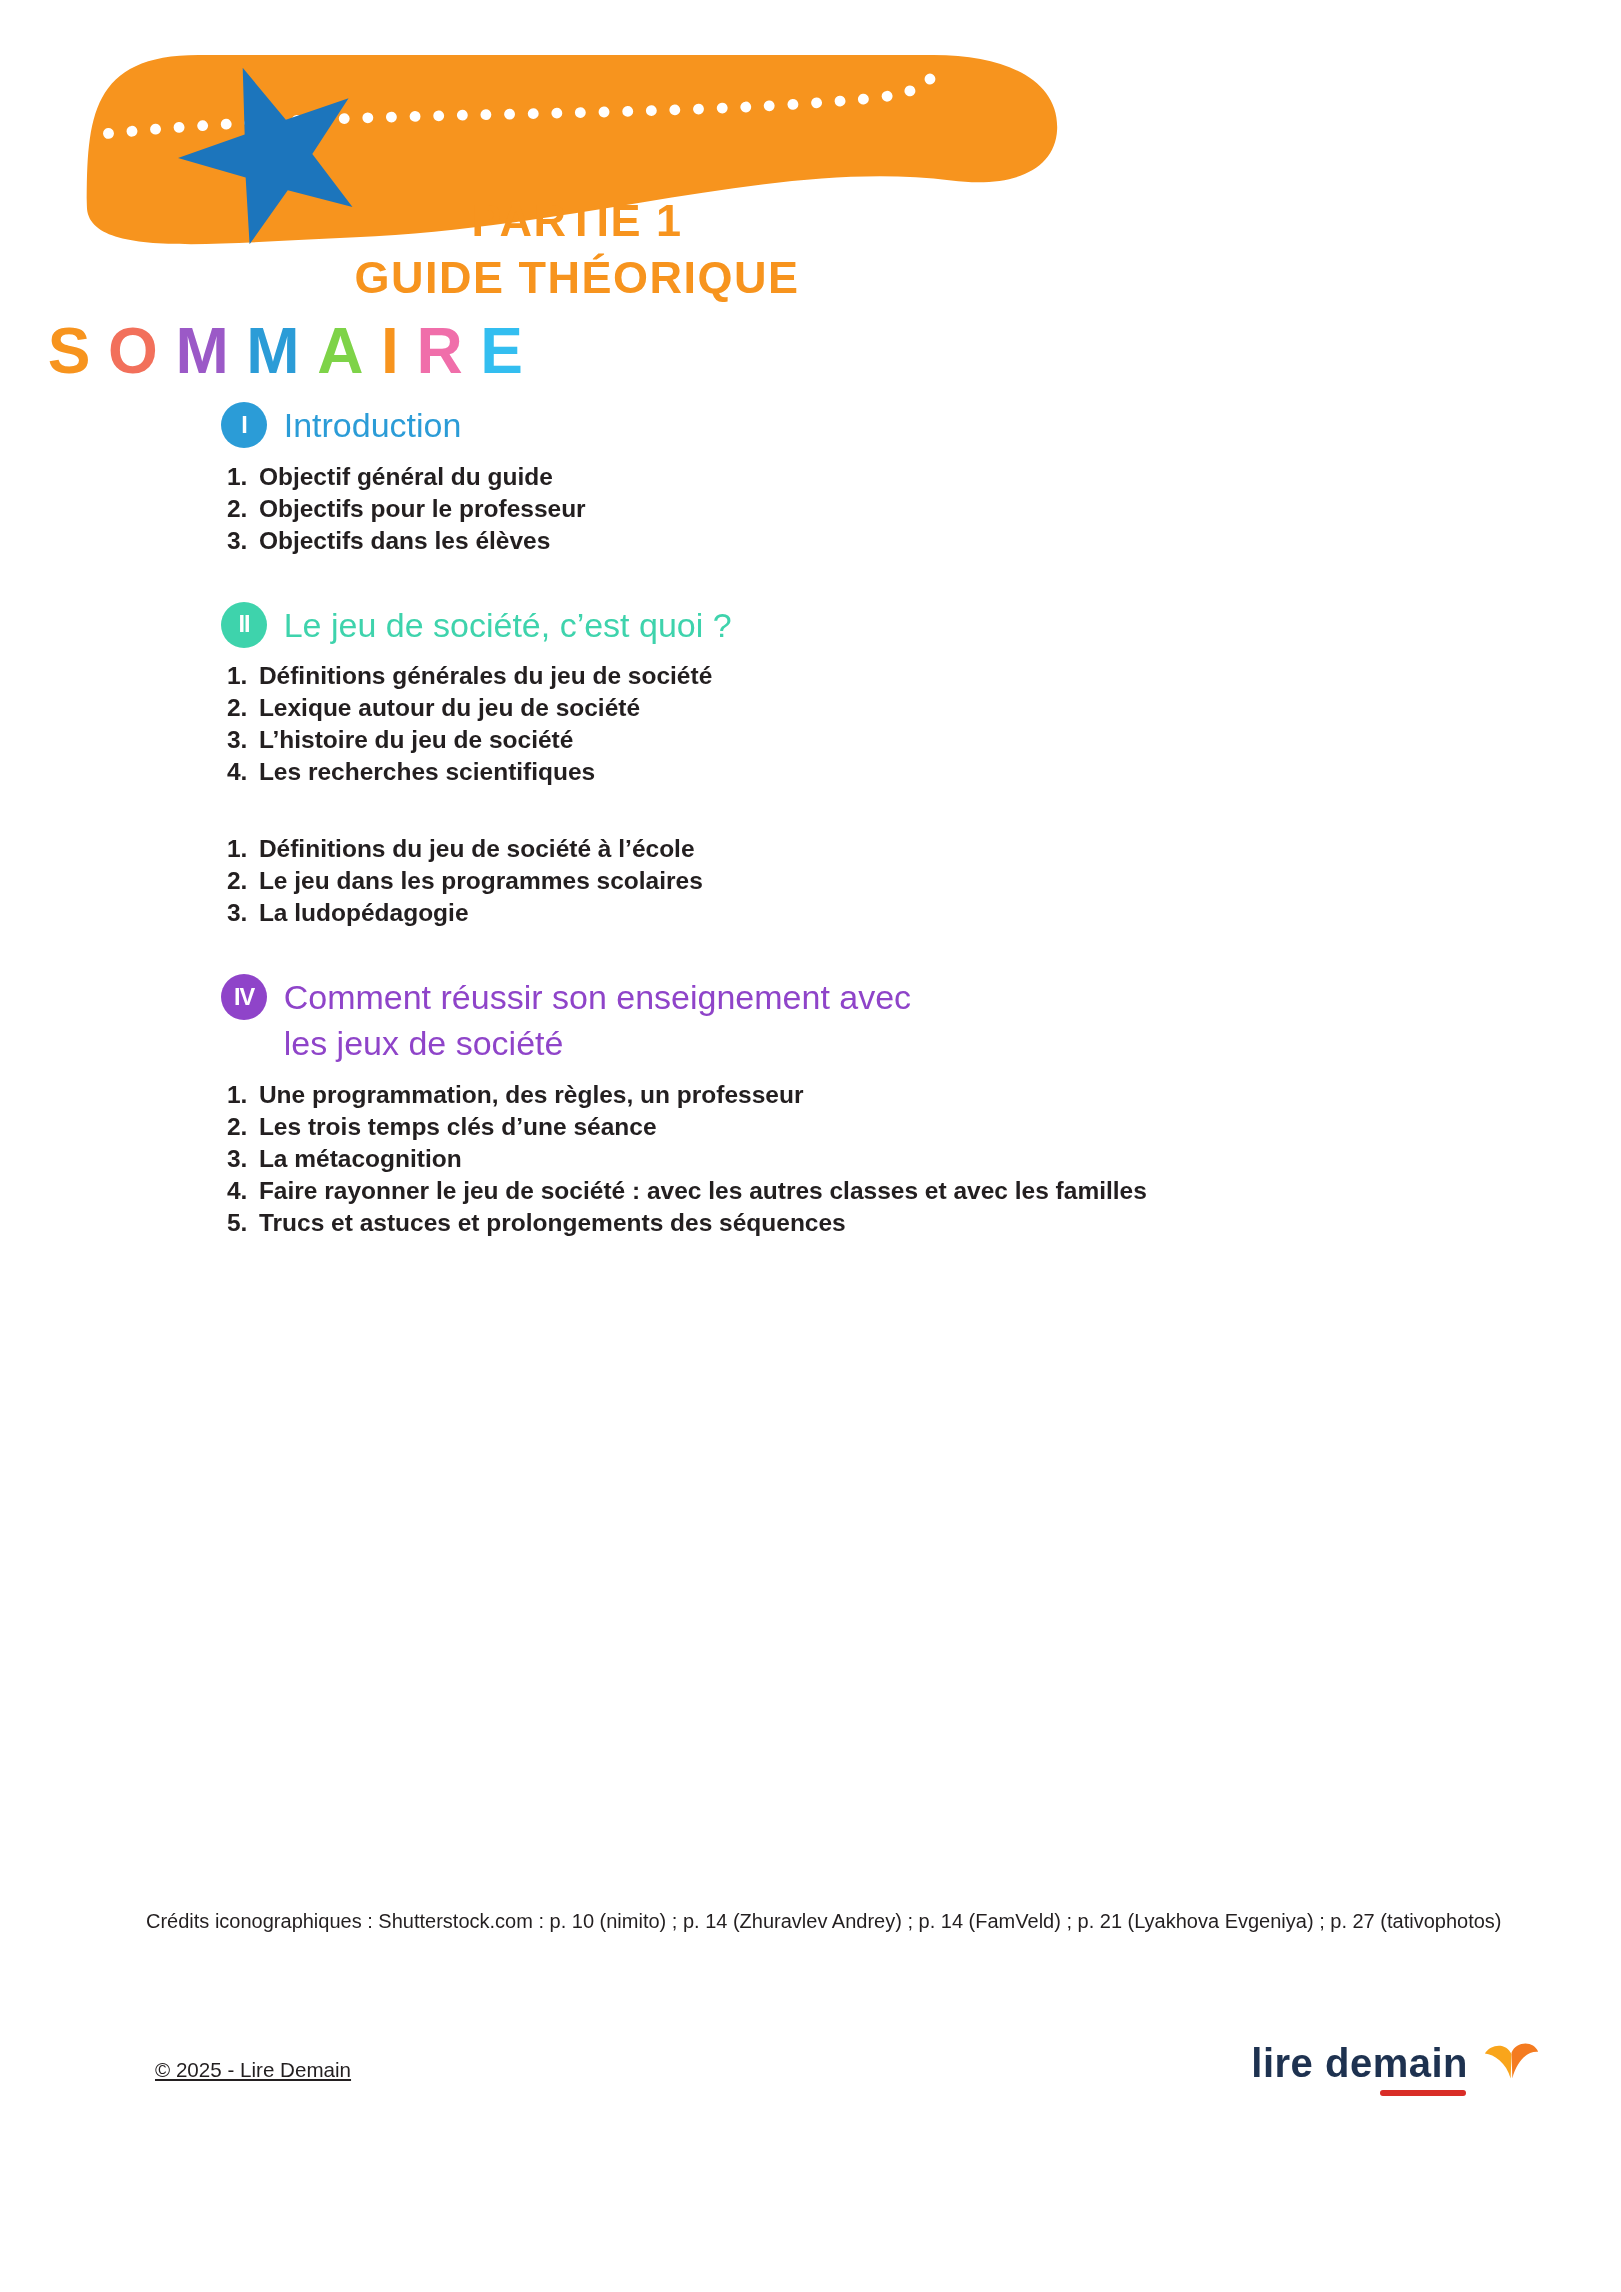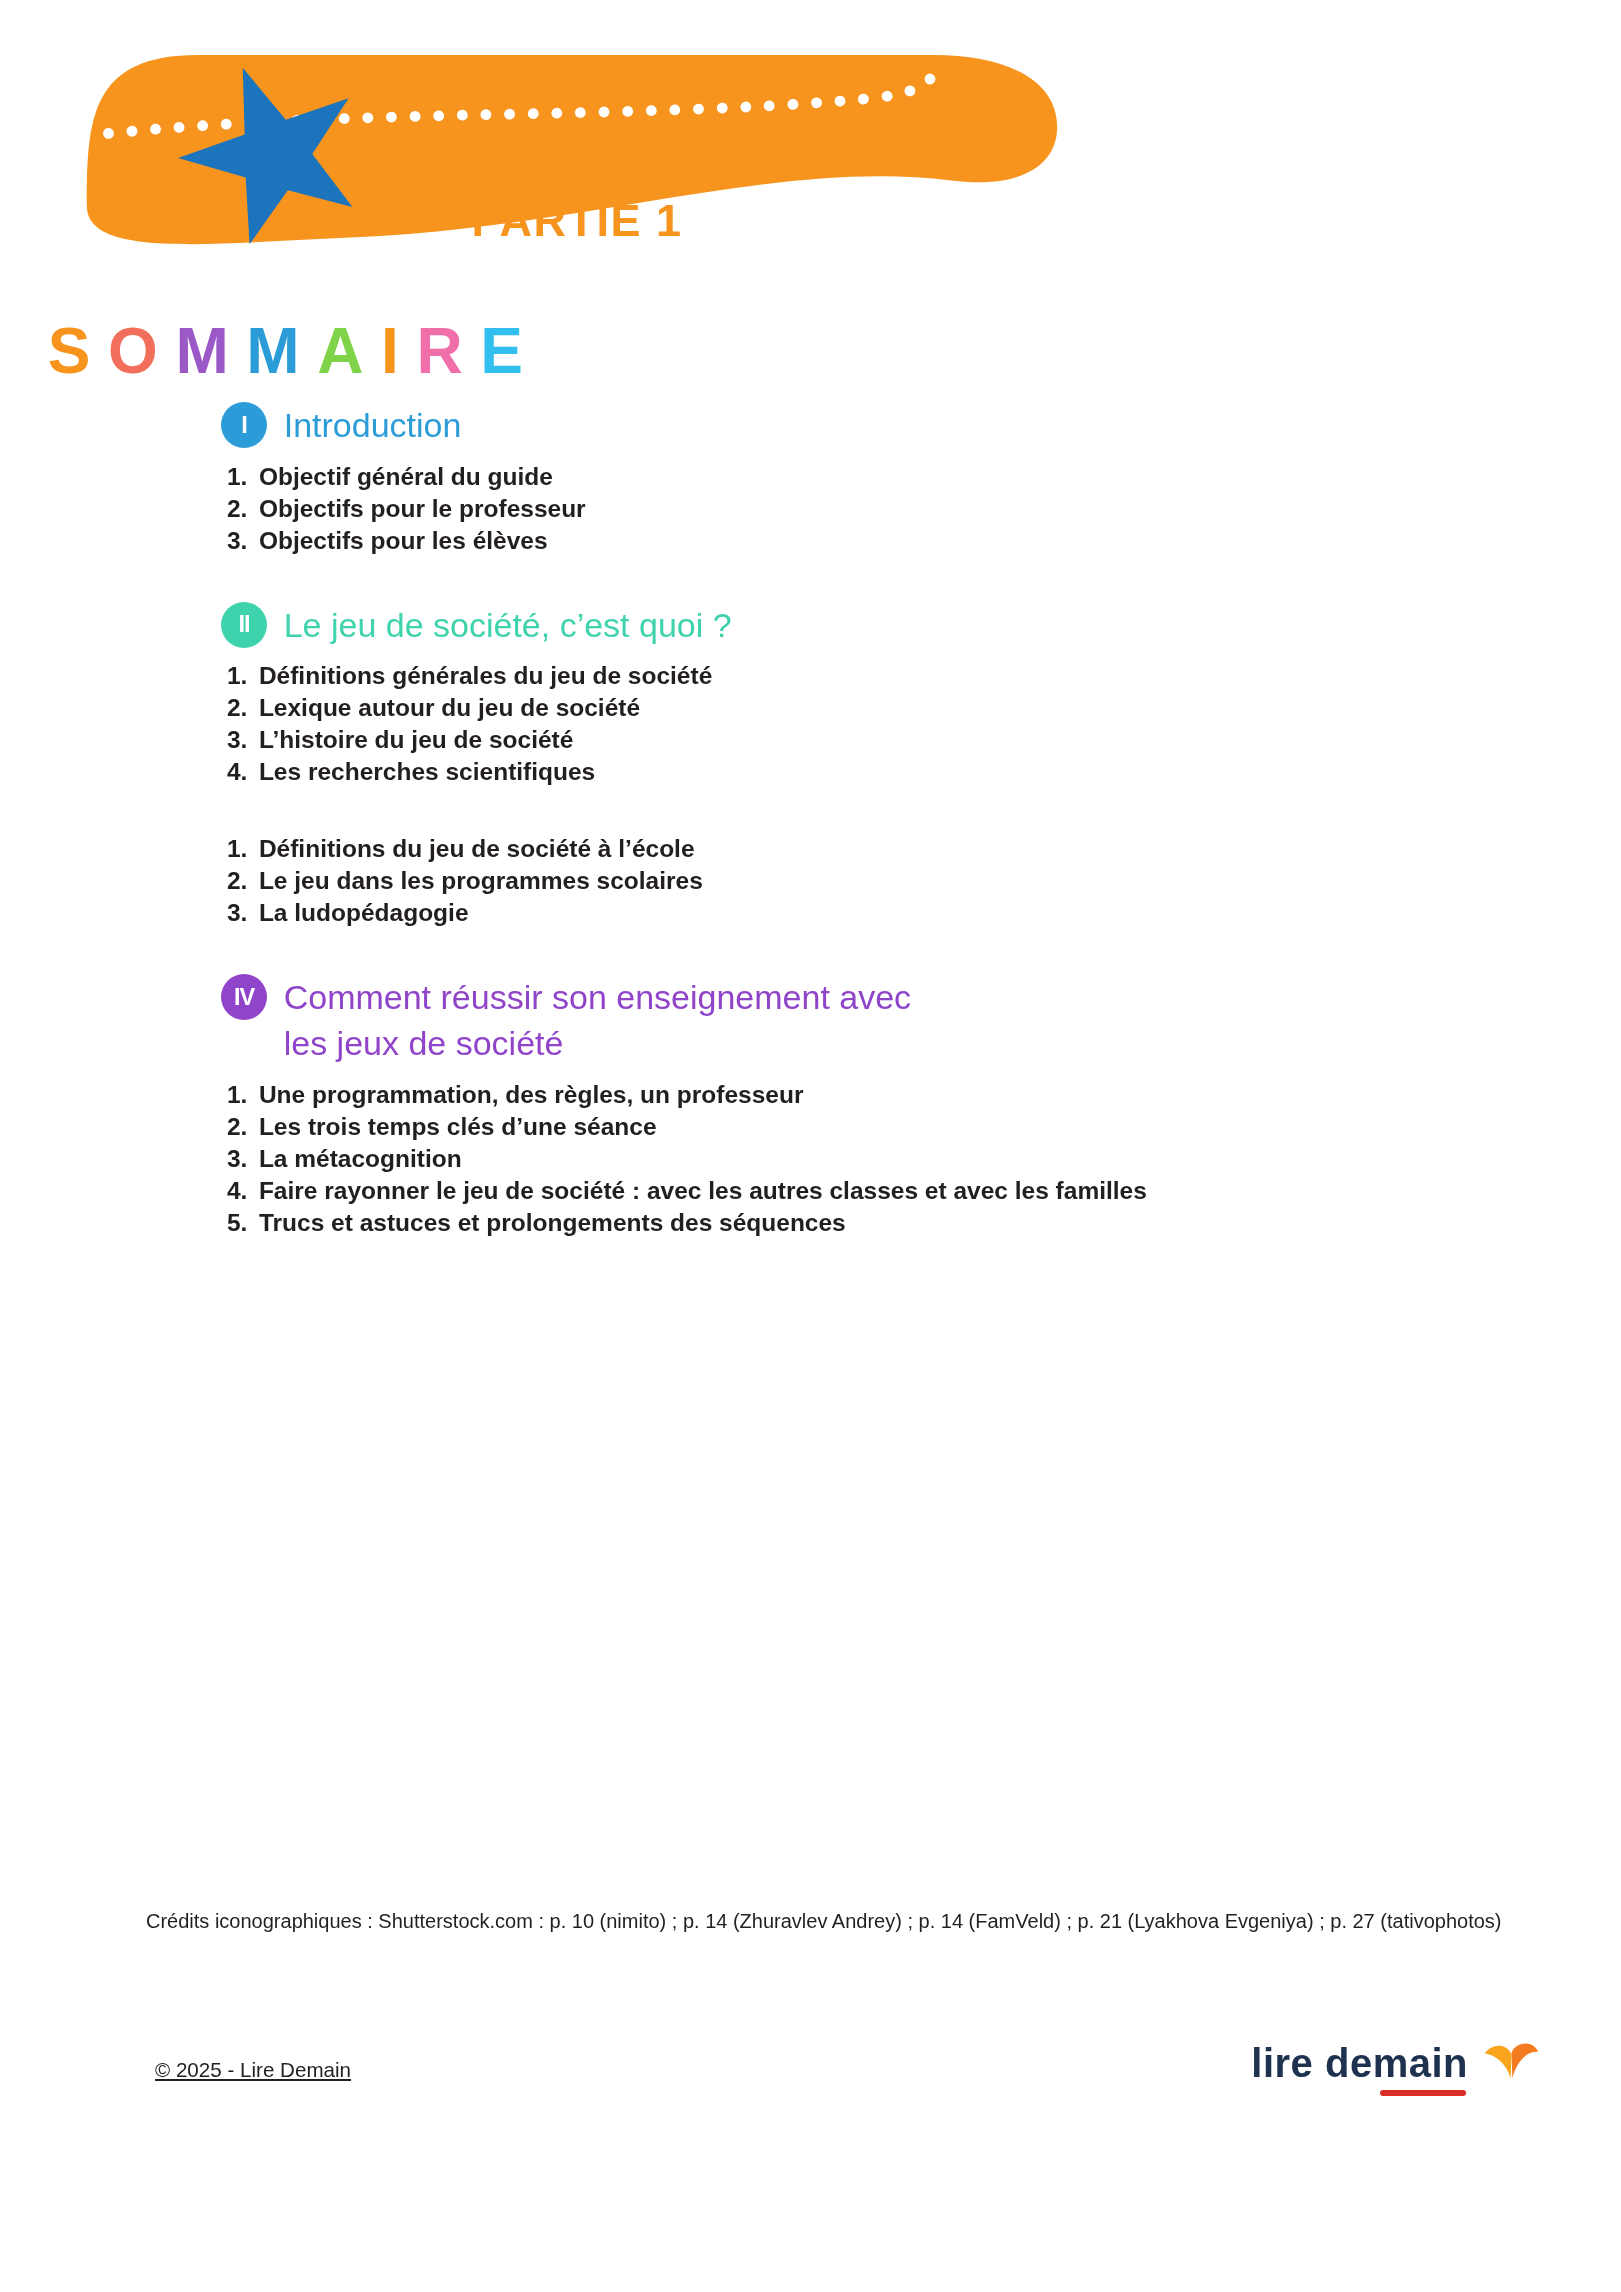--- a/index.html
+++ b/index.html
@@ -68,20 +68,21 @@
   <div>
     <svg class="header-art" viewBox="0 0 1654 420" xmlns="http://www.w3.org/2000/svg">
       <path d="M56,210 C56,120 60,56 170,56 L920,56 C995,56 1048,82 1046,132 C1044,174 1000,192 938,184 C760,162 565,232 330,242 C185,248 56,264 56,210 Z" fill="#F7941E"></path>
       <path d="M78,136 C340,110 610,122 848,101 C900,96 918,88 927,62" fill="none" stroke="#FFFFFF" stroke-width="11" stroke-linecap="round" stroke-dasharray="0.1 24"></path>
       <polygon points="215,69 259,122 323,100 286,157 327,211 261,194 222,249 218,181 149,161 217,137" fill="#1C75BC"></polygon>
     </svg>
   </div>
 
   <div class="part-title">
     <div>PARTIE 1</div>
+    <div>GUIDE THÉORIQUE</div>
   </div>
 
   <div class="sommaire"><span style="color: rgb(247, 148, 30);">S</span><span style="color: rgb(242, 112, 91);">O</span><span style="color: rgb(155, 89, 199);">M</span><span style="color: rgb(43, 156, 215);">M</span><span style="color: rgb(126, 211, 72);">A</span><span style="color: rgb(247, 148, 30);">I</span><span style="color: rgb(240, 110, 170);">R</span><span style="color: rgb(51, 190, 240);">E</span></div>
 
   <div class="sections">
     <div class="section" style="--sec-color: #2B9CD7;">
       <div class="sec-header">
         <div class="badge">
           <span class="badge-num">I</span>
         </div>
@@ -91,21 +92,21 @@
           <div class="item">
             <span class="item-num">1.</span>
             <span class="item-text">Objectif général du guide</span>
           </div>
           <div class="item">
             <span class="item-num">2.</span>
             <span class="item-text">Objectifs pour le professeur</span>
           </div>
           <div class="item">
             <span class="item-num">3.</span>
-            <span class="item-text">Objectifs pour les élèves</span>
+            <span class="item-text">Objectifs dans les élèves</span>
           </div>
         </div>
     </div>
 
     <div class="section" style="--sec-color: #3ED3AC;">
       <div class="sec-header">
         <div class="badge">
           <span class="badge-num">II</span>
         </div>
         <div class="sec-title">Le jeu de société, c’est quoi ?</div>

